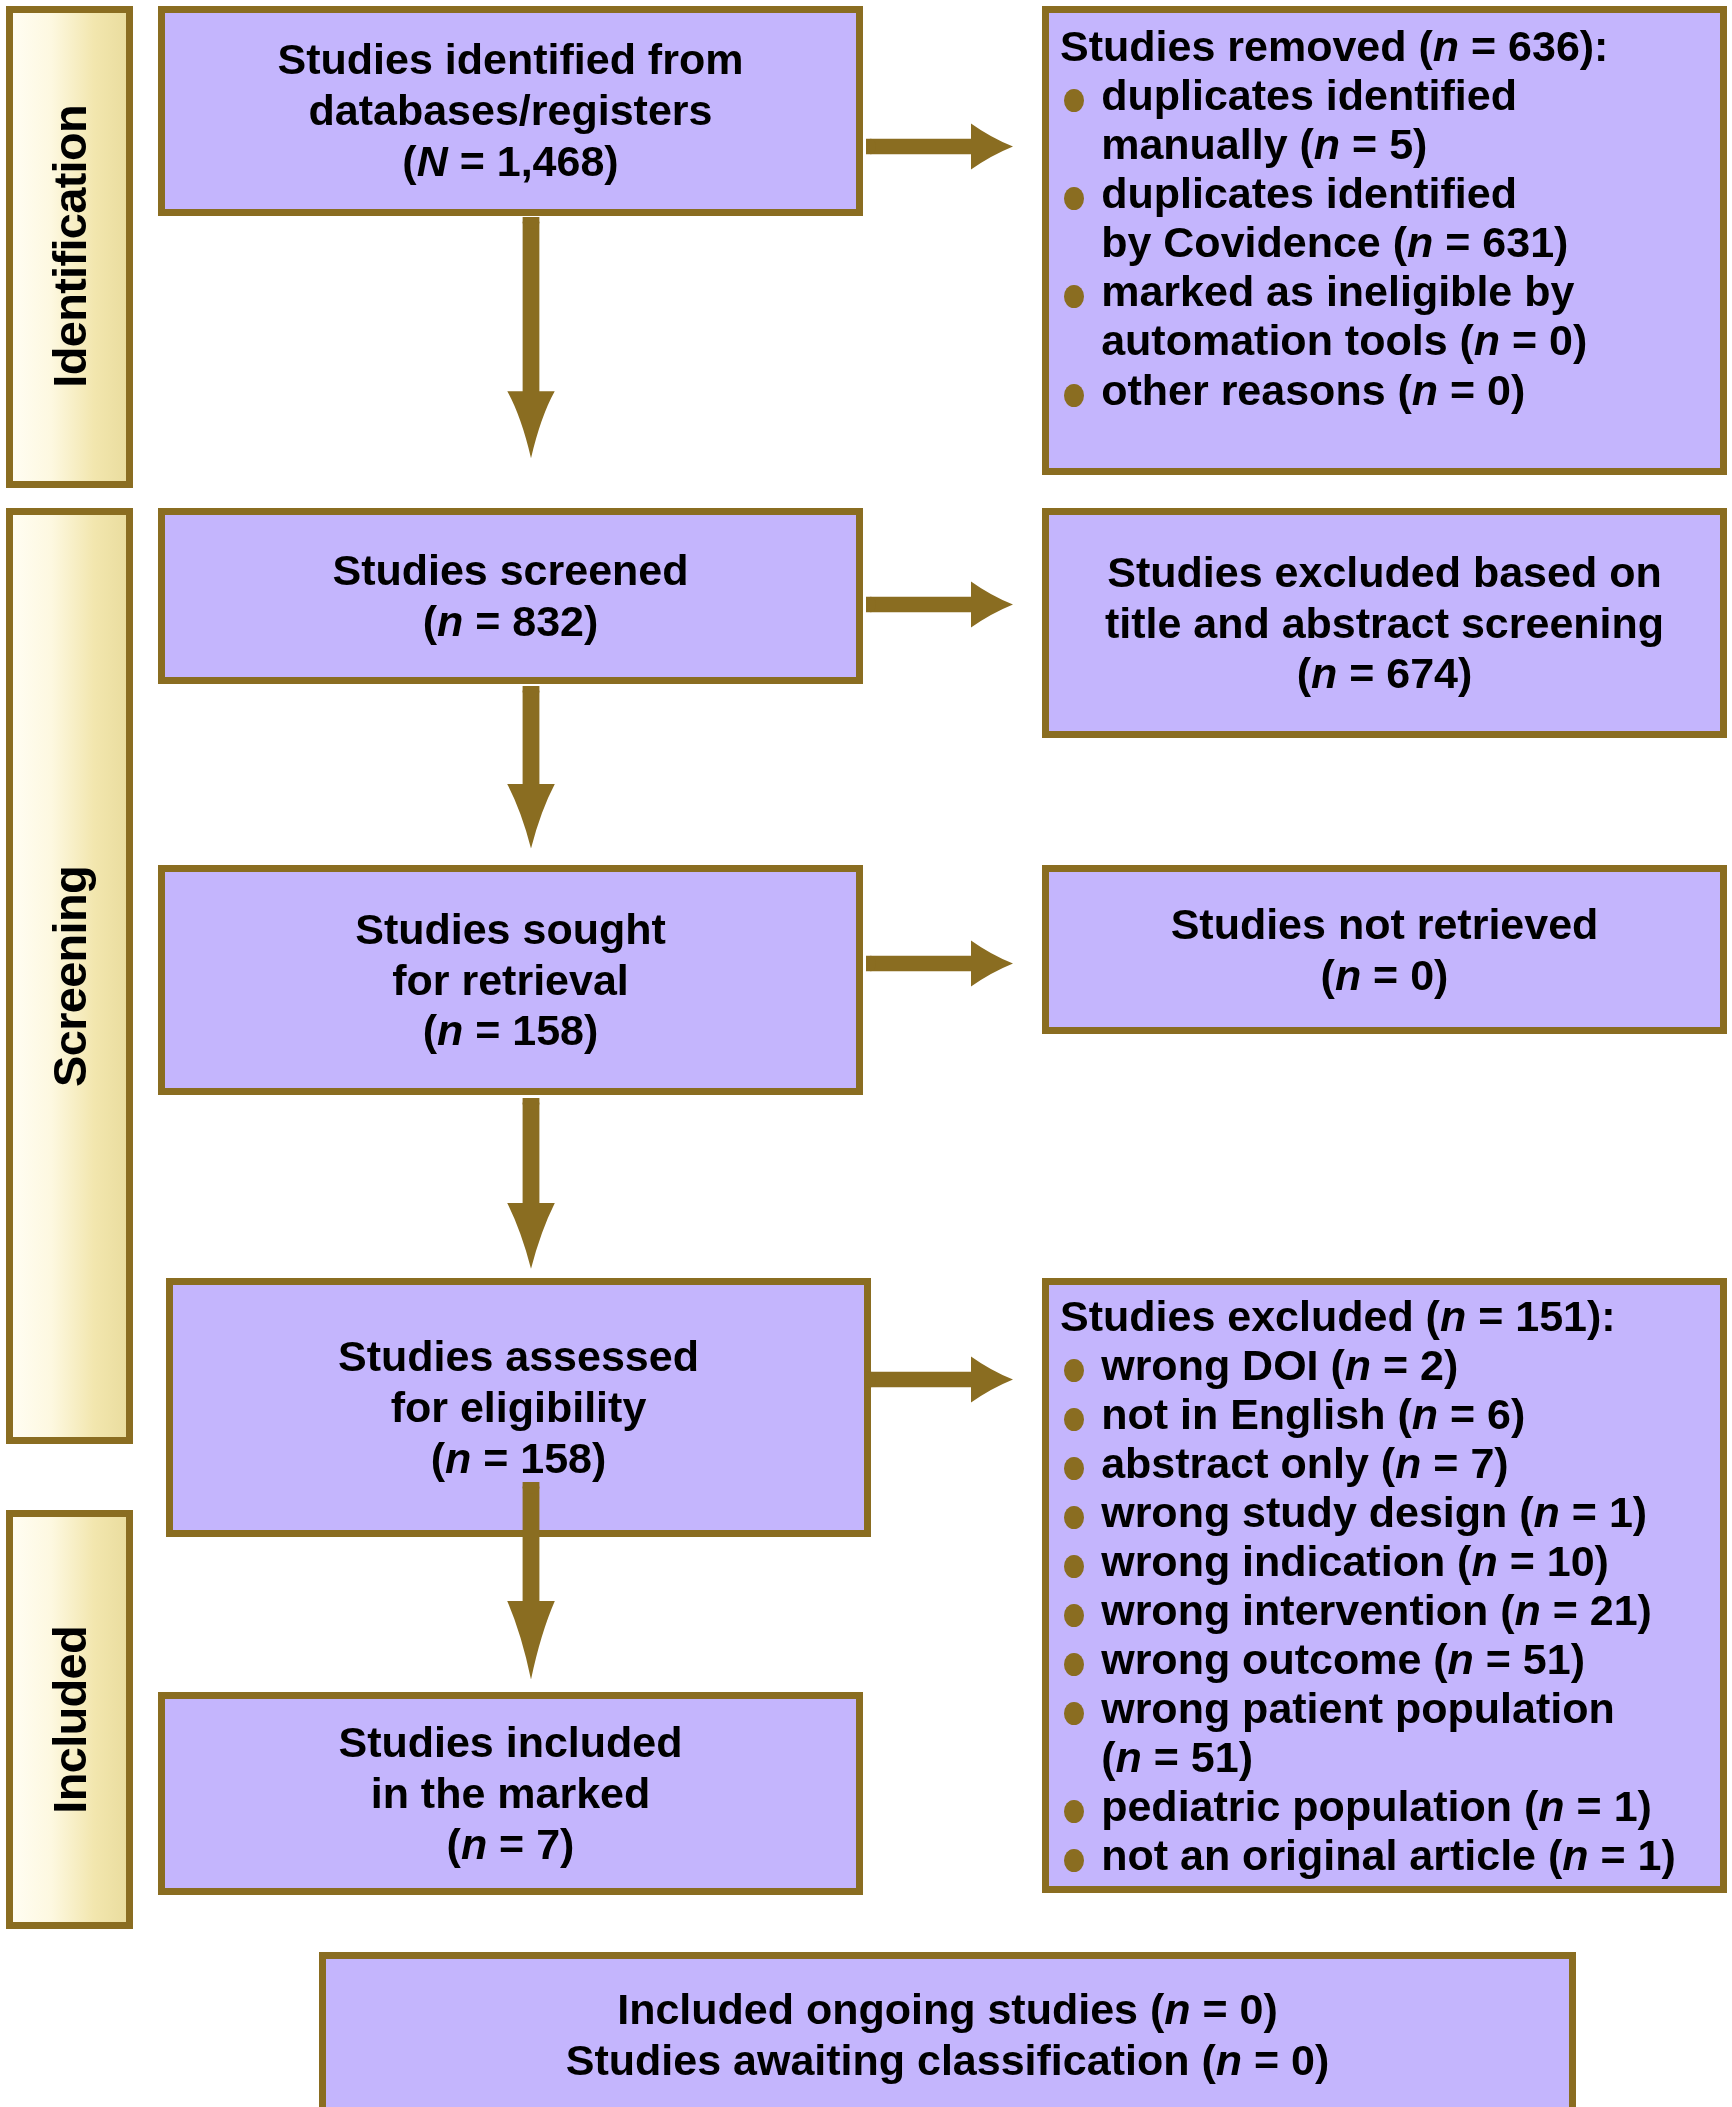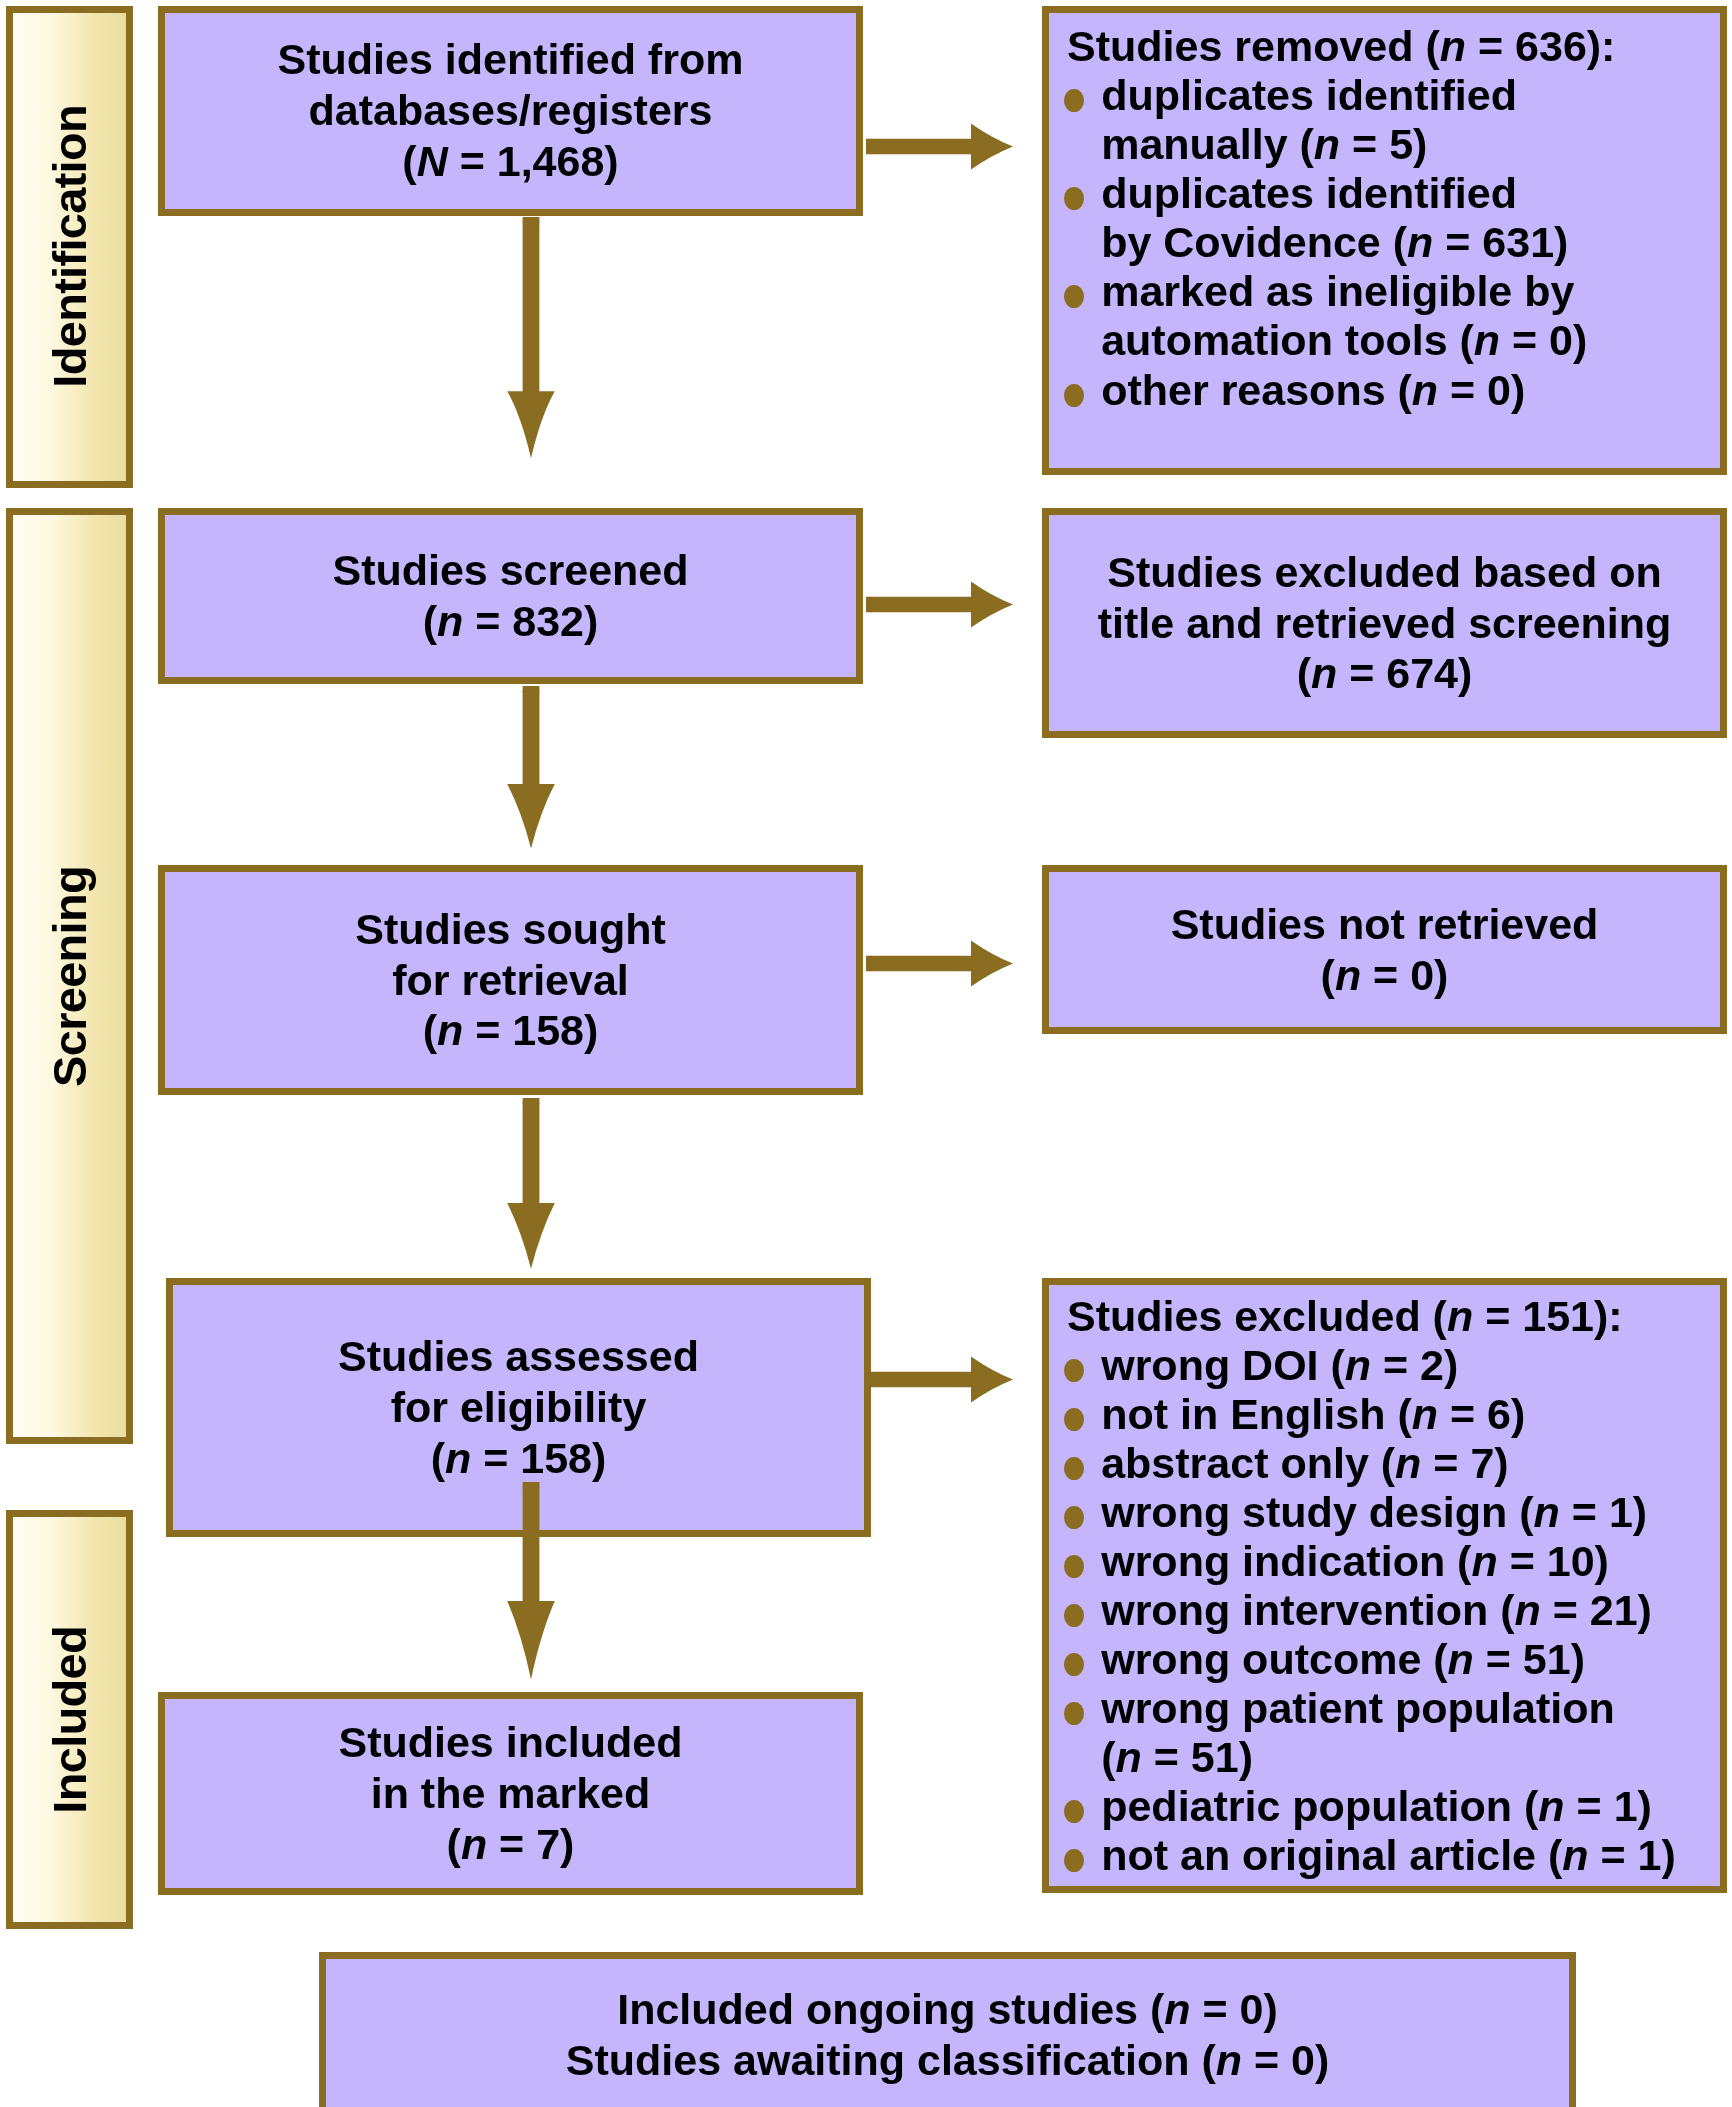--- a/index.html
+++ b/index.html
@@ -57,21 +57,21 @@
     line-height: 1.18;
     color: #000;
     white-space: nowrap;
   }
   .box .title-line {
     font-weight: bold;
     font-size: 43px;
     line-height: 1.14;
     color: #000;
     white-space: nowrap;
-    padding-left: 18px;
+    padding-left: 11px;
   }
 
   
   ul.bullets {
     list-style: none;
     margin: 0;
     padding: 0 0 0 11.2px;
   }
   ul.bullets li {
     position: relative;
@@ -149,21 +149,21 @@
     </svg>
   </div>
 
   <div class="box center" style="left:158px; top:508px; width:705px; height:176px;">
     <div class="line">Studies screened</div>
     <div class="line" id="screened-n">(<em class="nital">n</em> = 832)</div>
   </div>
 
   <div class="box center" style="left:1042px; top:508px; width:685px; height:230px;">
     <div class="line">Studies excluded based on</div>
-    <div class="line">title and retrieved screening</div>
+    <div class="line">title and abstract screening</div>
     <div class="line" id="exclta-n">(<em class="nital">n</em> = 674)</div>
   </div>
 
   <div class="arrow" style="left:866px; top:566px;">
     <svg width="182" height="77" viewBox="0 0 260 110">
       <path d="M0,44 L0,66 L150,66 L150,88 Q178,68 210,55 Q178,42 150,22 L150,44 Z" fill="#8a6d21"></path>
       <rect x="0" y="44" width="14" height="22" rx="10" fill="#8a6d21"></rect>
     </svg>
   </div>
 

